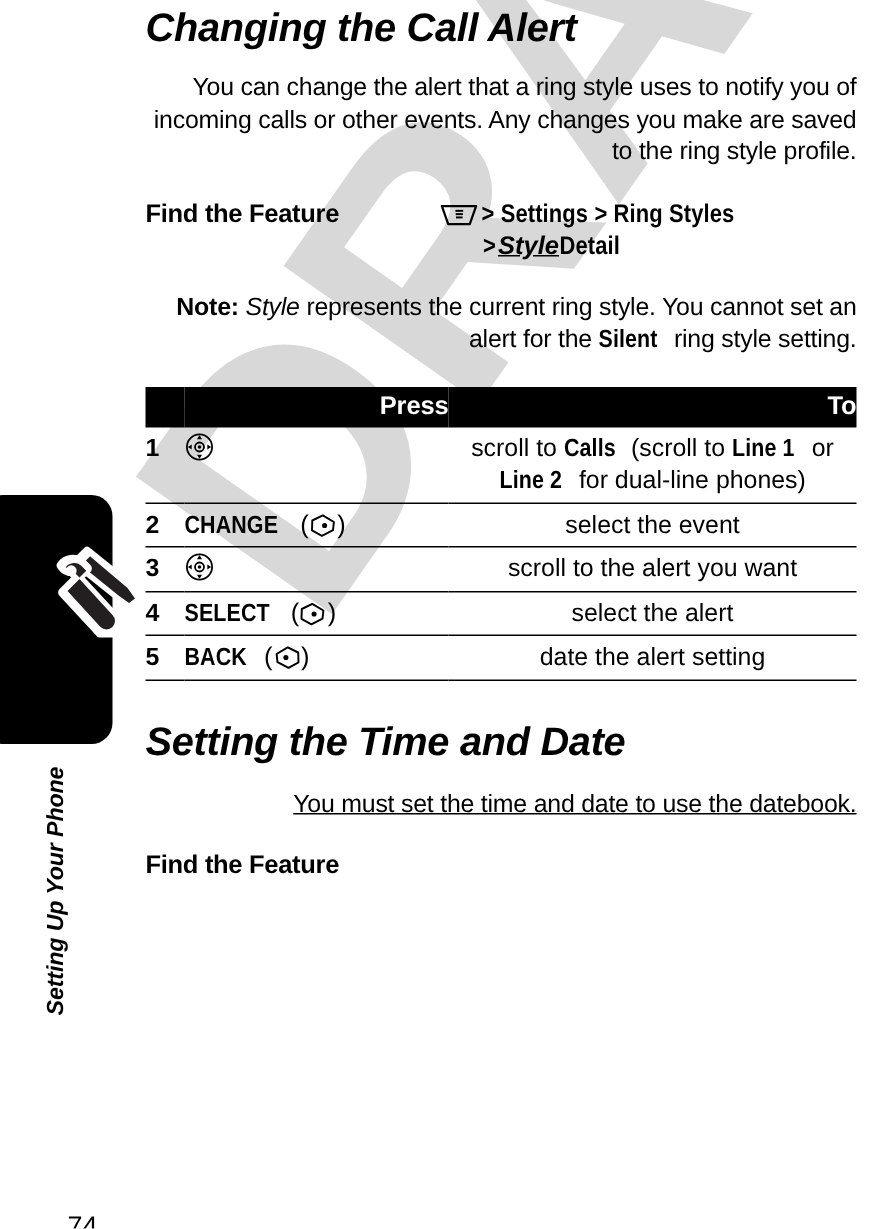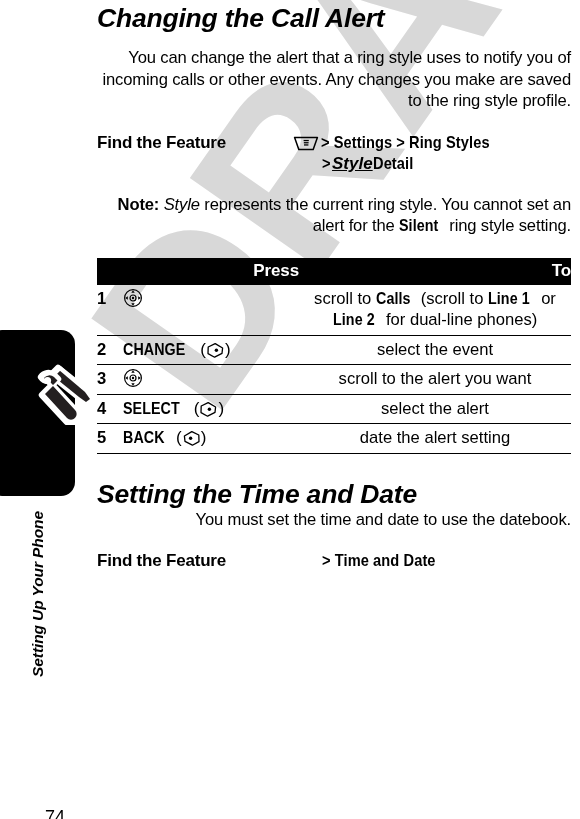--- a/index.html
+++ b/index.html
@@ -366,25 +366,22 @@
             </span><span class="paren">)</span>
           </td>
           <td class="to">date the alert setting</td>
         </tr>
       </tbody>
     </table>
 
 
     <h1 class="chapter-heading" style="margin-top:26px;font-style:italic;">Setting the Time and Date</h1>
 
-    <p class="body-text" style="">You must set the time and date to use the datebook.</p>
+    <p class="body-text" style="margin-top:16px;text-decoration:underline;">You must set the time and date to use the datebook.</p>
 
     <div class="fft" style="margin-top:20px;">
       <div class="fft-label">Find the Feature</div>
       <div class="fft-path">
-        <div class="fft-line2">
-          <span class="cond">&gt; Time and Date</span>
-        </div>
       </div>
     </div>
 
   </div>
 </div>
 
 </body></html>

